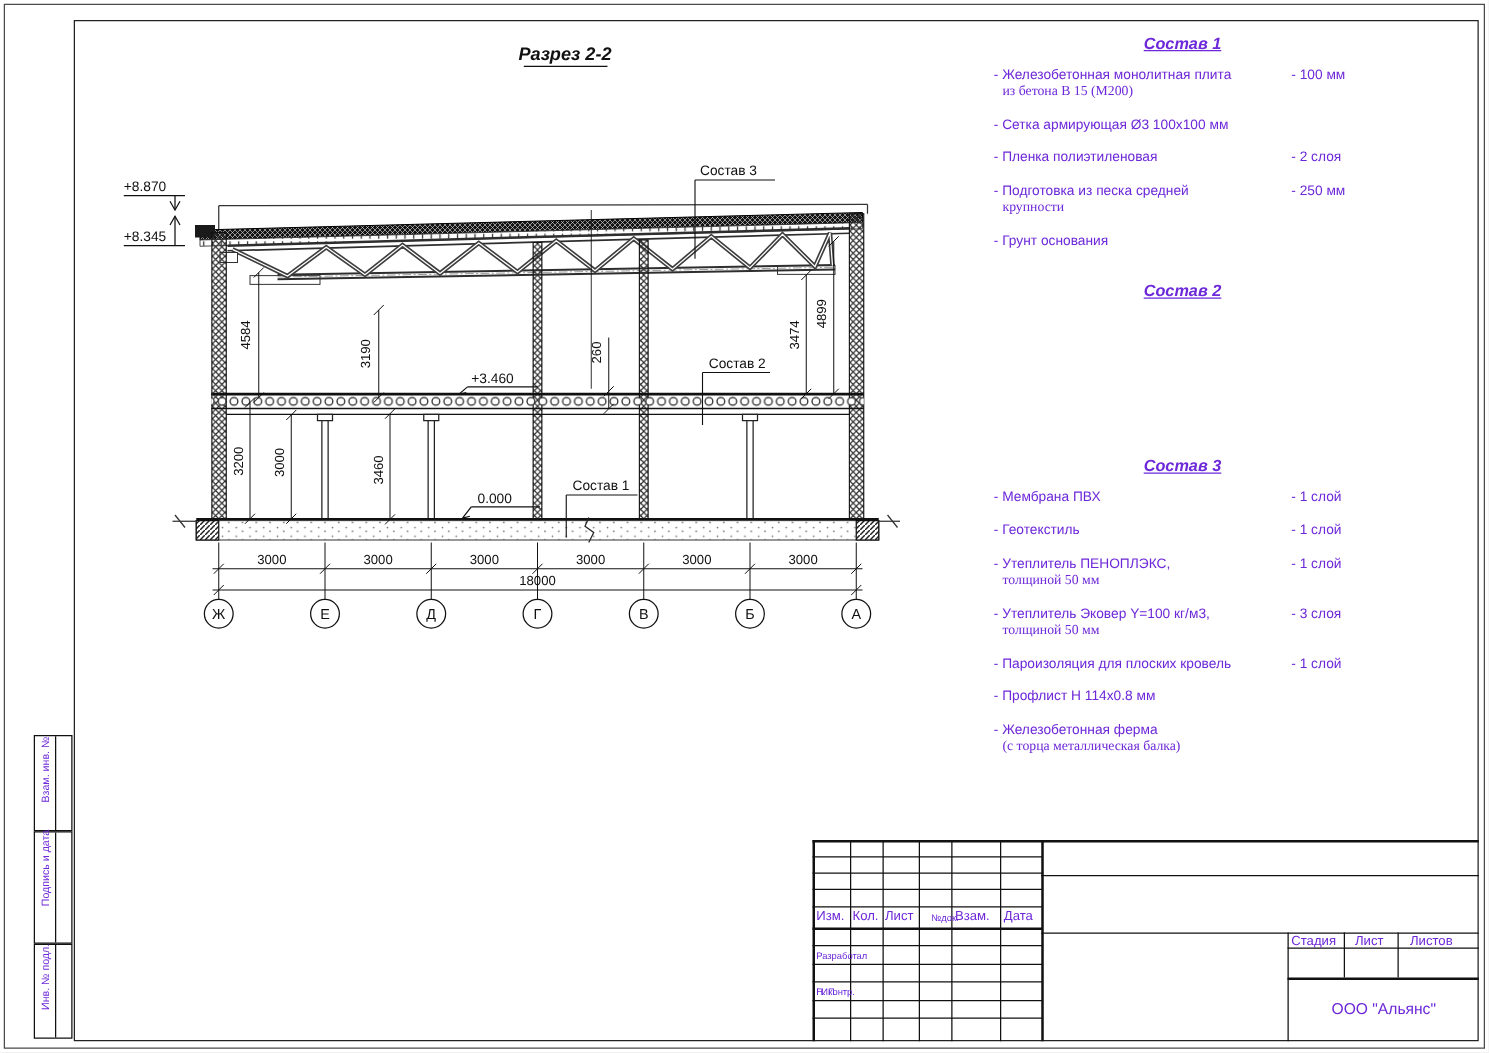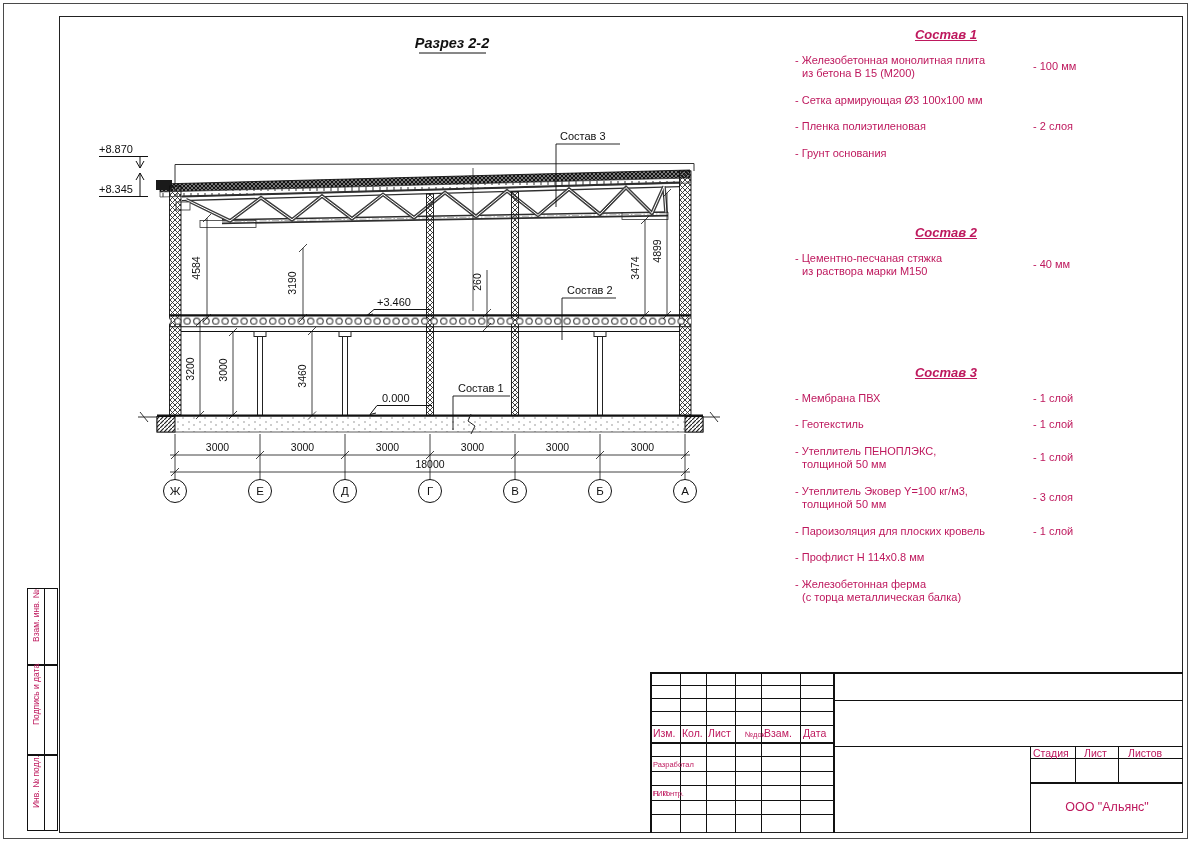--- a/index.html
+++ b/index.html
@@ -1,28 +1,28 @@
 <!DOCTYPE html>
 <html><head>
 <meta charset="utf-8">
 <style>
   html,body{margin:0;padding:0;background:#e8e8e8;}
   #sheet{position:relative;width:1191px;height:842px;background:#fff;overflow:hidden;
-         font-family:"Liberation Sans",sans-serif;color:#be185d;}
+         font-family:"Liberation Sans",sans-serif;color:#6d28d9;}
   .abs{position:absolute;}
   
   #outer-frame{position:absolute;left:3px;top:3px;right:3px;bottom:3px;border:1.5px solid #4a4a4a;}
   #inner-frame{position:absolute;left:59px;top:16px;right:8px;bottom:9px;border:1.8px solid #222;}
   
   .comp{position:absolute;left:795px;width:302px;font-size:11px;line-height:13.5px;}
   .comp-title{font-style:italic;font-weight:600;font-size:13px;text-align:center;
               text-decoration:underline;margin-bottom:12px;}
-  .ci{display:flex;align-items:center;margin-bottom:13px;}
+  .ci{display:flex;align-items:flex-start;margin-bottom:13px;}
   .ci-n{width:238px;}
-  .ci-n2{display:block;padding-left:7px;}
+  .ci-n2{display:block;padding-left:7px;font-family:Liberation Serif, serif;}
   .ci-n2:empty{display:none;}
   .ci-v{flex:1;white-space:nowrap;}
   
   #tb{position:absolute;left:650px;top:672px;width:448px;height:161px;}
   .tl{position:absolute;background:#111;}
   .tb-txt{position:absolute;font-size:10.5px;line-height:11px;white-space:nowrap;}
   .tb-sm{font-size:7.5px;line-height:9px;}
   #company{position:absolute;left:381px;top:110px;width:152px;height:50px;
            display:flex;align-items:center;justify-content:center;font-size:12.5px;}
   
@@ -259,31 +259,31 @@
       </div>
     <div class="ci">
         <div class="ci-n"><span>- Сетка армирующая Ø3 100х100 мм</span></div>
         <div class="ci-v"></div>
       </div>
     <div class="ci">
         <div class="ci-n"><span>- Пленка полиэтиленовая</span></div>
         <div class="ci-v">-  2 слоя</div>
       </div>
     <div class="ci">
+        <div class="ci-n"><span>- Подготовка из песка средней</span><span class="ci-n2">крупности</span></div>
+        <div class="ci-v">- 250 мм</div>
+      </div>
+    <div class="ci">
         <div class="ci-n"><span>- Грунт основания</span></div>
         <div class="ci-v"></div>
       </div>
   </div>
 
   <div class="comp" style="top:226px;">
     <div class="comp-title">Состав 2</div>
-    <div class="ci">
-        <div class="ci-n"><span>- Цементно-песчаная стяжка</span><span class="ci-n2">из раствора марки М150</span></div>
-        <div class="ci-v">- 40 мм</div>
-      </div>
   </div>
 
   <div class="comp" style="top:366px;">
     <div class="comp-title">Состав 3</div>
     <div class="ci">
         <div class="ci-n"><span>- Мембрана ПВХ</span></div>
         <div class="ci-v">- 1 слой</div>
       </div>
     <div class="ci">
         <div class="ci-n"><span>- Геотекстиль</span></div>

